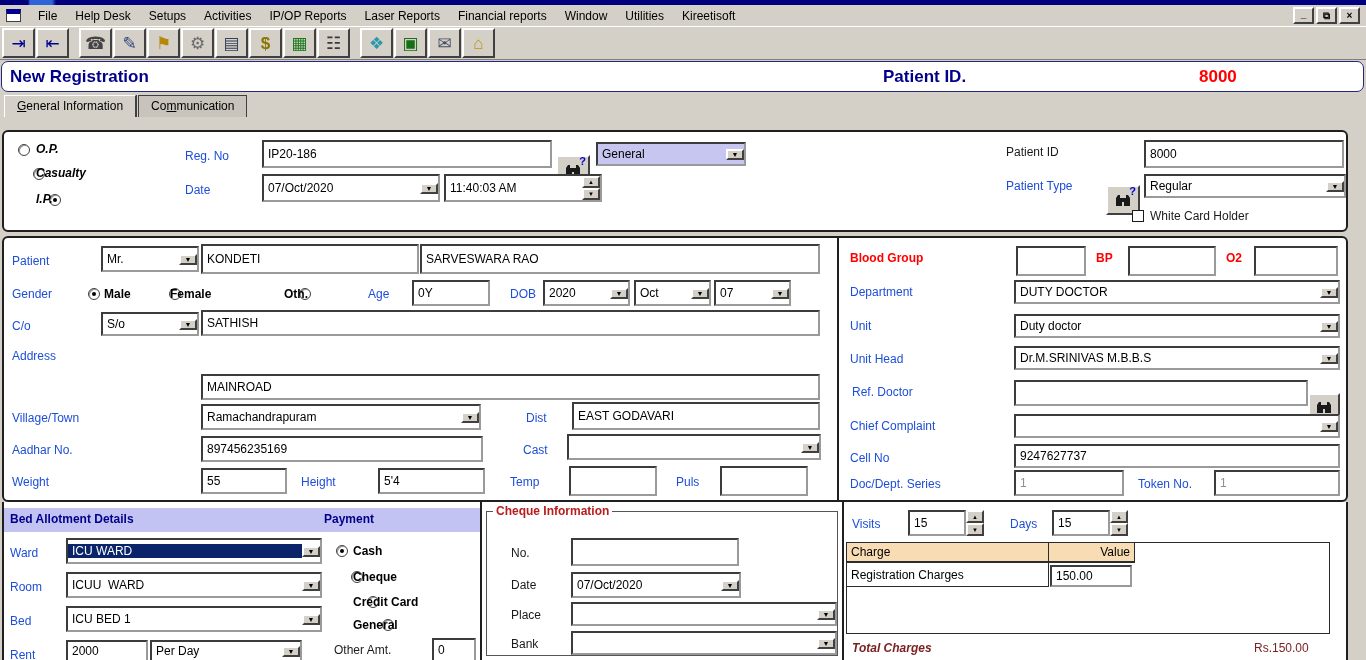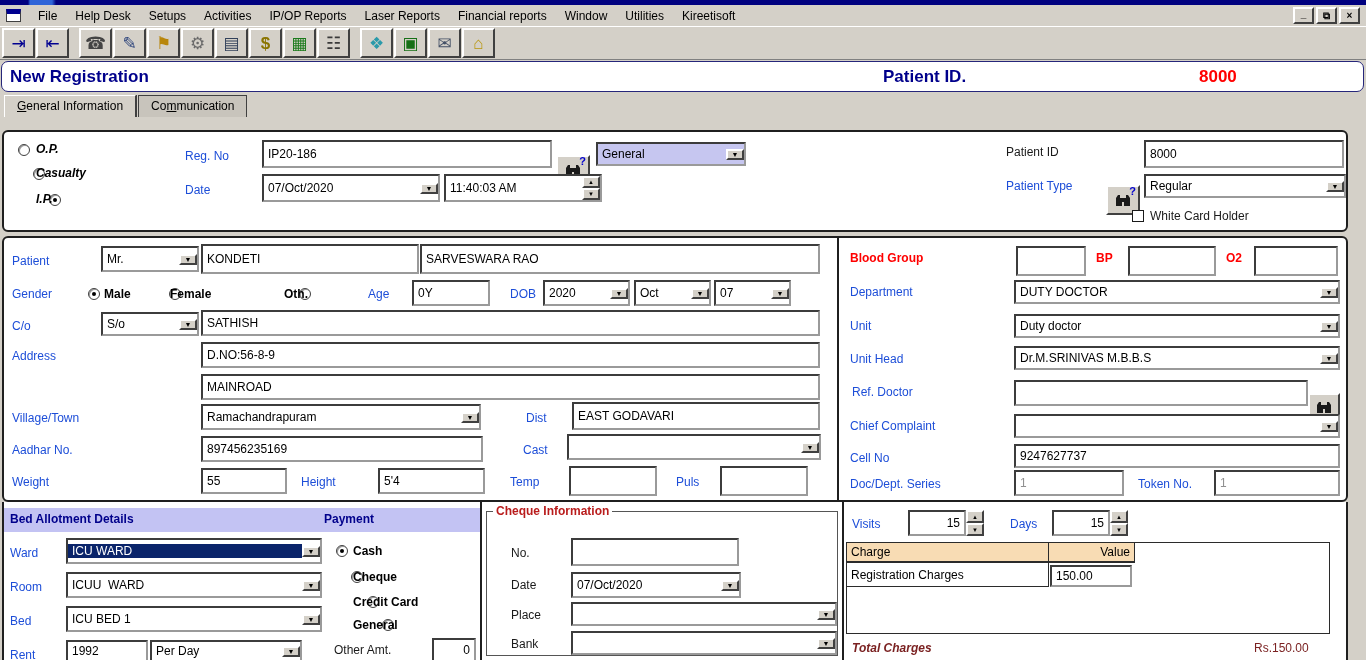--- a/index.html
+++ b/index.html
@@ -63,21 +63,21 @@
 
   
   .lbl { color:#1d4ed8; white-space:nowrap; }
   .lbl.black { color:#1a1a1a; }
   .lbl.red { color:#ff0000; font-weight:bold; }
   .lbl.bold { font-weight:bold; color:#000; }
   .lbl.bi { font-weight:bold; font-style:italic; color:#000; }
 
   .tf { background:#fff; border:2px solid; border-color:#3c3c3c #9a9a9a #9a9a9a #3c3c3c;
     display:flex; align-items:center; padding:0 4px; overflow:hidden; white-space:pre; }
-  .tf.ra { justify-content:flex-end; }
+  .tf.ra { }
   .ghost { color:#909090; }
 
   .dd { background:#fff; border:2px solid; border-color:#3c3c3c #9a9a9a #9a9a9a #3c3c3c;
     display:flex; align-items:center; overflow:hidden; }
   .dd .txt { flex:1; display:flex; align-items:center; padding:0 4px; white-space:pre; overflow:hidden; }
   .dd .btn { width:18px; background:#d4d0c8; border:2px solid; border-color:#fff #404040 #404040 #fff;
     display:flex; align-items:center; justify-content:center; }
   .dd .btn::after { content:"▼"; font-size:7px; color:#000; }
   .dd.lav { background:#c6c6f0; }
   .dd .txt.sel { background:#0a246a; color:#fff; }
@@ -280,21 +280,20 @@
     </div>
 
   <span class="abs lbl" style="left:8px;top:81px;">C/o</span>
   <div class="abs dd" style="left:97px;top:74px;width:98px;height:24px;">
       <span class="txt">S/o</span>
       <span class="btn"></span>
     </div>
   <div class="abs tf" style="left:197px;top:72px;width:619px;height:26px;"><span>SATHISH</span></div>
 
   <span class="abs lbl" style="left:8px;top:111px;">Address</span>
-  <div class="abs tf" style="left:197px;top:104px;width:619px;height:26px;"><span>D.NO:56-8-9</span></div>
   <div class="abs tf" style="left:197px;top:136px;width:619px;height:26px;"><span>MAINROAD</span></div>
 
   <span class="abs lbl" style="left:8px;top:173px;">Village/Town</span>
   <div class="abs dd" style="left:197px;top:166px;width:280px;height:26px;">
       <span class="txt">Ramachandrapuram</span>
       <span class="btn"></span>
     </div>
   <span class="abs lbl" style="left:522px;top:173px;">Dist</span>
   <div class="abs tf" style="left:568px;top:164px;width:248px;height:28px;"><span>EAST GODAVARI</span></div>
 
@@ -378,21 +377,21 @@
     <div class="abs dd" style="left:62px;top:70px;width:256px;height:26px;">
         <span class="txt">ICUU  WARD</span>
         <span class="btn"></span>
       </div>
     <span class="abs lbl" style="left:6px;top:112px;">Bed</span>
     <div class="abs dd" style="left:62px;top:104px;width:256px;height:26px;">
         <span class="txt">ICU BED 1</span>
         <span class="btn"></span>
       </div>
     <span class="abs lbl" style="left:6px;top:146px;">Rent</span>
-    <div class="abs tf" style="left:62px;top:138px;width:82px;height:22px;"><span>1992</span></div>
+    <div class="abs tf" style="left:62px;top:138px;width:82px;height:22px;"><span>2000</span></div>
     <div class="abs dd" style="left:146px;top:138px;width:152px;height:22px;">
         <span class="txt">Per Day</span>
         <span class="btn"></span>
       </div>
 
     <span class="abs radio on" style="left:332px;top:43px;"></span>
     <span class="abs lbl bold" style="left:349px;top:42px;">Cash</span>
     <span class="abs radio" style="left:332px;top:69px;"></span>
     <span class="abs lbl bold" style="left:349px;top:68px;">Cheque</span>
     <span class="abs radio" style="left:332px;top:94px;"></span>

